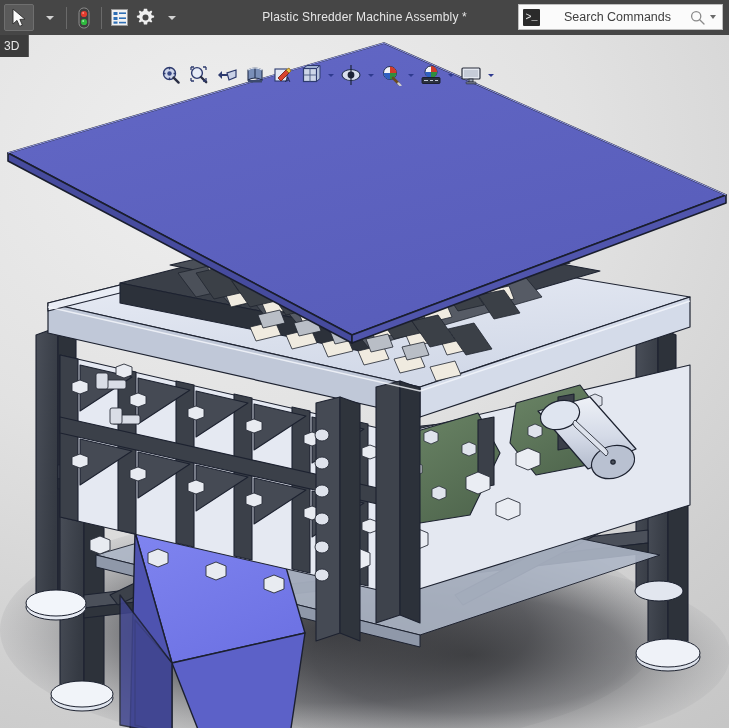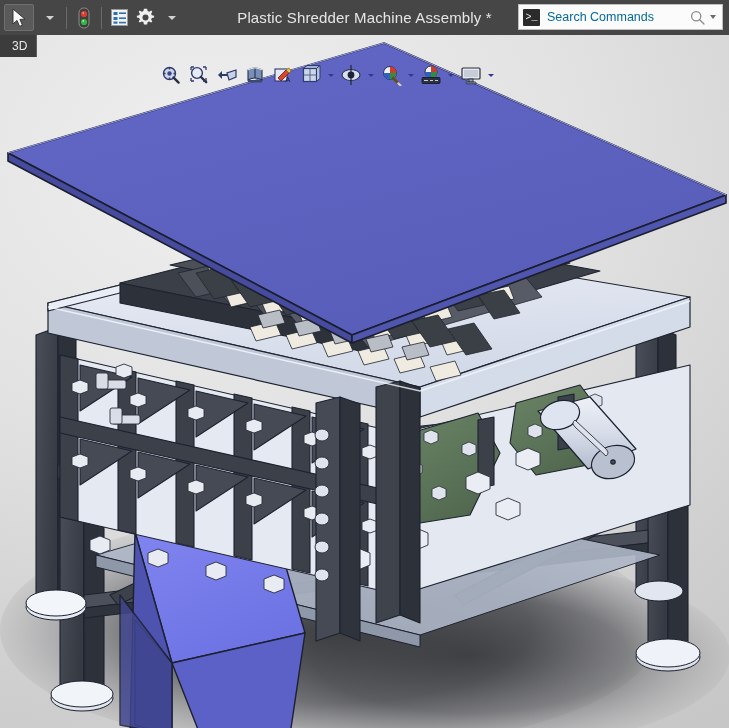--- a/index.html
+++ b/index.html
@@ -34,56 +34,56 @@
     background: #5a5a5a; border: 1px solid #6f6f6f; border-radius: 2px;
     width: 30px; height: 27px; display: flex; align-items: center; justify-content: center;
   }
   .rebuild-icon { width: 16px; height: 22px; display:block; }
   .list-icon { width: 19px; height: 19px; display:block; }
   .gear-icon { width: 19px; height: 19px; display:block; }
 
   .doc-title {
     position: absolute; left: 0; top: 0; width: 729px; height: 35px;
     line-height: 35px; text-align: center;
-    color: #e6e6e6; font-size: 15px; letter-spacing: .15px;
+    color: #e6e6e6; font-size: 12px; letter-spacing: .15px;
     pointer-events: none;
   }
 
   .searchbox {
     position: absolute; right: 6px; top: 4px;
     width: 205px; height: 26px;
     background: #fbfbfb; border: 1px solid #bfbfbf;
     display: flex; align-items: center; padding: 0 4px; z-index: 2;
   }
   .cmd-glyph {
     width: 17px; height: 17px; background: #2b2b2b; color: #e9e9e9;
     font-family: "Liberation Mono", monospace; font-size: 10px;
     display: flex; align-items: center; justify-content: center;
     border-radius: 1px; flex: none;
   }
-  .search-text { flex: 1; margin-left: 7px; color: #0369a1; font-size: 12.5px; }
+  .search-text { flex: 1; margin-left: 24px; color: #404040; font-size: 12.5px; }
   .mag { width: 15px; height: 15px; flex: none; }
   .search-caret {
     width: 0; height: 0; margin-left: 5px; margin-right: 2px;
     border-left: 3.5px solid transparent; border-right: 3.5px solid transparent;
     border-top: 4px solid #6a6a6a;
   }
 
   
   .tabstrip {
     position: absolute; left: 0; top: 35px; height: 22px; z-index: 39;
     display: flex; align-items: stretch;
   }
   .tab {
     background: #3c3c3c; color: #e8e8e8;
     font-size: 12px; display: flex; align-items: center;
     padding: 0 9px; border-right: 1px solid #5e5e5e;
     white-space: nowrap;
   }
-  .tab.partial { padding-left: 12px; }
+  .tab.partial { padding-left: 4px; }
 
   
   .viewport {
     position: absolute; left: 0; top: 35px; width: 729px; height: 693px;
     background: radial-gradient(ellipse 130% 110% at 30% 18%, #efefef 0%, #e2e2e2 38%, #cfcfcf 72%, #c2c2c2 100%);
     overflow: hidden;
   }
   .vp-svg { position: absolute; left: 0; top: 0; width: 729px; height: 693px; display: block; }
 
   

